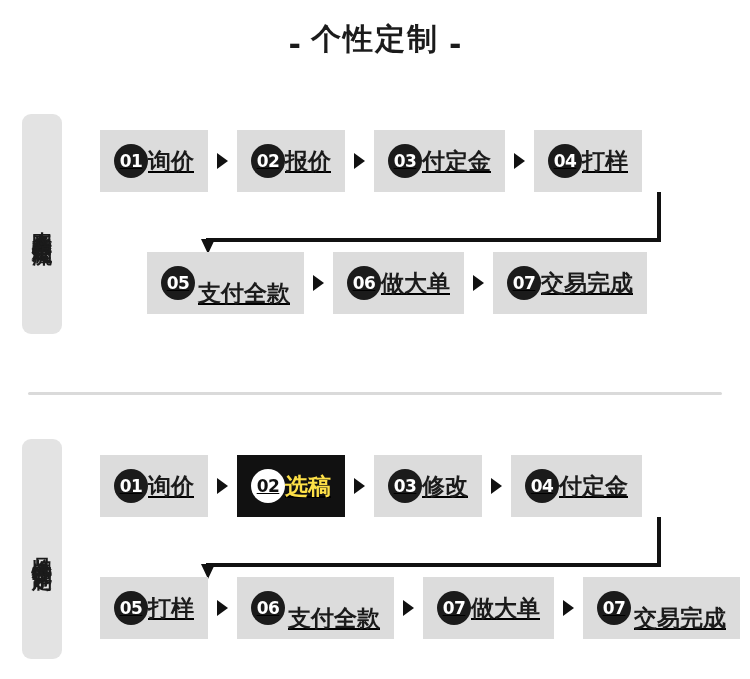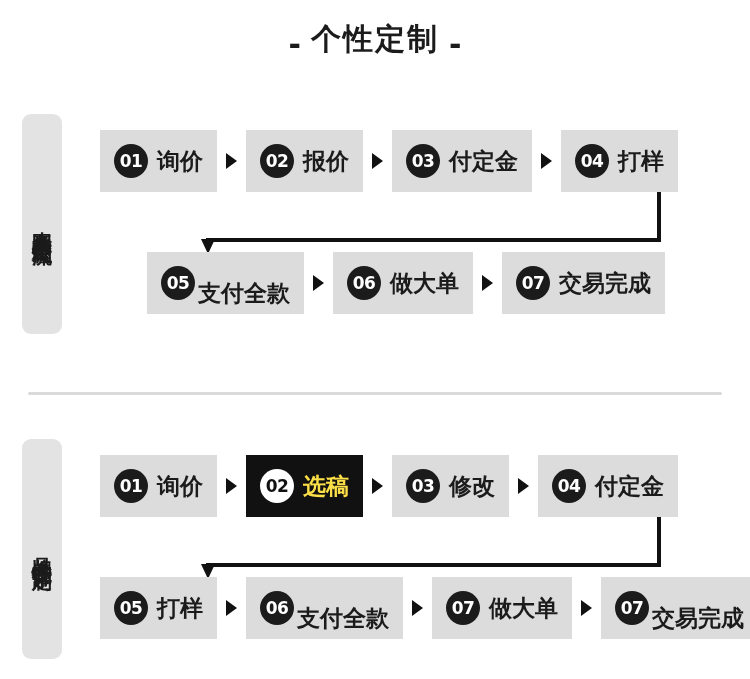--- a/index.html
+++ b/index.html
@@ -85,20 +85,21 @@
 
   
   .step {
     background: #dcdcdc;
     height: 62px;
     display: flex;
     align-items: center;
     justify-content: center;
     padding: 6px 14px;
     flex: 0 0 auto;
+    text-decoration: underline;
   }
   .step.dark { background: #111111; }
 
   .badge {
     width: 34px;
     height: 34px;
     border-radius: 50%;
     background: #1b1b1b;
     color: #ffffff;
     font-size: 17px;
@@ -112,21 +113,20 @@
   .step.dark .badge {
     background: #ffffff;
     color: #111111;
   }
 
   .step-label {
     font-size: 23px;
     font-weight: bold;
     color: #1b1b1b;
     white-space: nowrap;
-    margin-left: 9px;
     letter-spacing: 0px;
   }
   .step.tight .step-label { margin-left: 3px; margin-top: 20px; }
   .step.dark .step-label { color: #fde047; }
 
   
   .arrow {
     flex: 0 0 auto;
     width: 0;
     height: 0;

